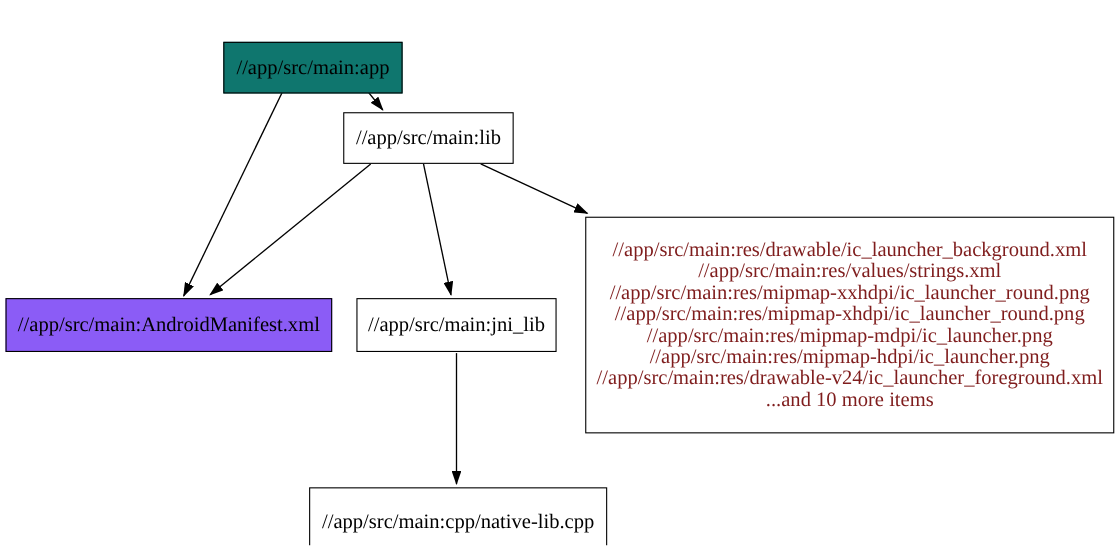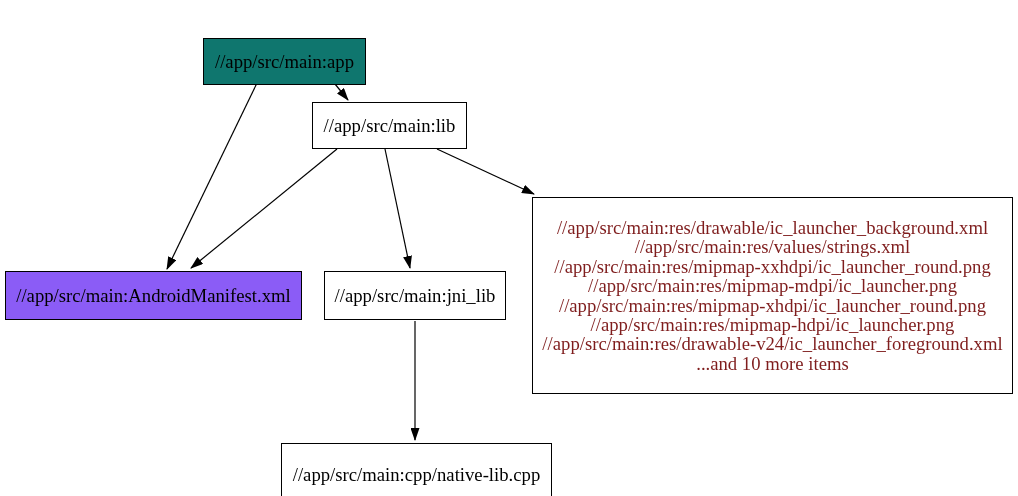--- a/index.html
+++ b/index.html
@@ -68,22 +68,22 @@
       <div class="node" style="left: 5px; top: 271px; width: 297px; height: 49px; border-color: rgb(0, 0, 0); background: #8b5cf6; color: rgb(0, 0, 0);">
         <div class="node-line">//app/src/main:AndroidManifest.xml</div>
       </div>
       <div class="node" style="left: 324px; top: 271px; width: 182px; height: 49px; border-color: rgb(0, 0, 0); background: rgb(255, 255, 255); color: rgb(0, 0, 0);">
         <div class="node-line">//app/src/main:jni_lib</div>
       </div>
       <div class="node" style="left: 532px; top: 197px; width: 481px; height: 197px; border-color: rgb(0, 0, 0); background: rgb(255, 255, 255); color: #7f1d1d;">
         <div class="node-line">//app/src/main:res/drawable/ic_launcher_background.xml</div>
         <div class="node-line">//app/src/main:res/values/strings.xml</div>
         <div class="node-line">//app/src/main:res/mipmap-xxhdpi/ic_launcher_round.png</div>
+        <div class="node-line">//app/src/main:res/mipmap-xhdpi/ic_launcher_round.png</div>
         <div class="node-line">//app/src/main:res/mipmap-mdpi/ic_launcher.png</div>
-        <div class="node-line">//app/src/main:res/mipmap-xhdpi/ic_launcher_round.png</div>
         <div class="node-line">//app/src/main:res/mipmap-hdpi/ic_launcher.png</div>
         <div class="node-line">//app/src/main:res/drawable-v24/ic_launcher_foreground.xml</div>
         <div class="node-line">...and 10 more items</div>
       </div>
       <div class="node" style="left: 281px; top: 443px; width: 271px; height: 63px; border-color: rgb(0, 0, 0); background: rgb(255, 255, 255); color: rgb(0, 0, 0);">
         <div class="node-line">//app/src/main:cpp/native-lib.cpp</div>
       </div>
     </div>
 </div>
 

